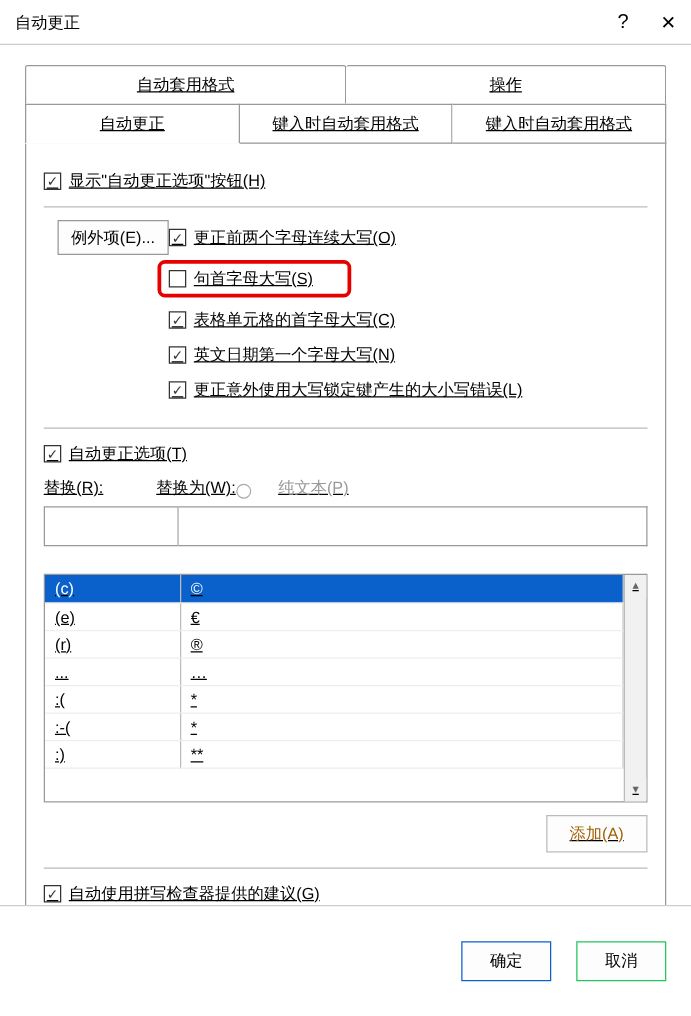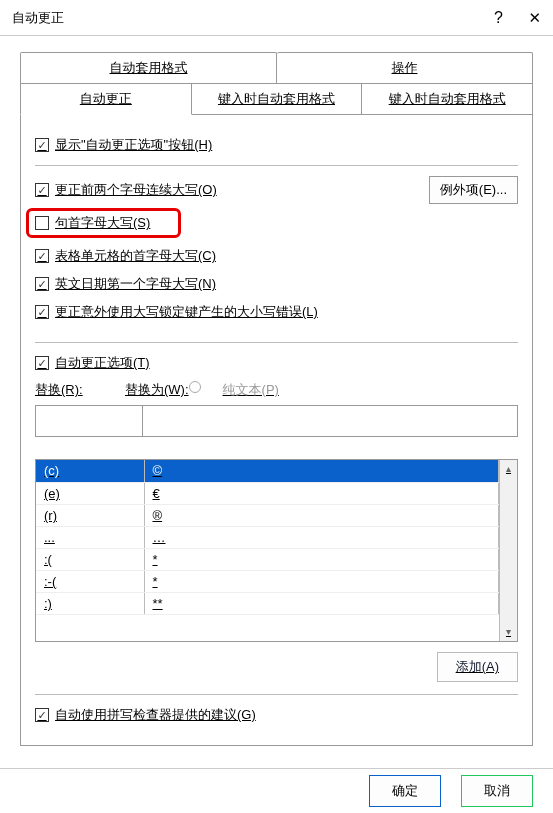--- a/index.html
+++ b/index.html
@@ -113,21 +113,21 @@
       font-size: 13px;
       cursor: default;
     }
     .divider { border: none; border-top: 1px solid #bbb; margin: 8px 0; }
     .replace-row {
       display: flex;
       align-items: center;
       font-size: 13px;
       margin-top: 6px;
     }
-    .radio-set { display: flex; align-items: flex-start; gap: 18px; color: #999; }
+    .radio-set { display: flex; align-items: flex-end; gap: 18px; color: #999; }
     .radio {
       width: 12px; height: 12px; border: 1px solid #aaa; border-radius: 50%;
       display: inline-block; margin-right: 4px; vertical-align: -2px;
     }
     .inputs-row { display: flex; margin-top: 6px; }
     .inputs-row input {
       height: 32px;
       border: 1px solid #999;
       font-size: 13px;
       padding: 0 6px;
@@ -167,27 +167,27 @@
     .scrollbar .arrow {
       height: 18px; text-align: center; font-size: 10px; line-height: 18px; color: #666;
       background: #f1f1f1;
     }
     .scrollbar .track { flex: 1; }
     .list-buttons {
       display: flex; justify-content: flex-end; gap: 16px;
       margin-top: 10px;
     }
     .list-buttons .btn {
-      border: 1px solid #bbb; background: #fdfdfd; color: #0f172a;
+      border: 1px solid #bbb; background: #fdfdfd; color: #a16207;
       padding: 5px 18px; font-size: 13px;
     }
     .footer {
       position: absolute;
       left: 0; right: 0; bottom: 0;
-      padding: 6px 20px;
+      padding: 28px 20px;
       display: flex;
       justify-content: flex-end;
       gap: 20px;
       border-top: 1px solid #ccc;
       background: #fff;
     }
     .footer .fbtn {
       padding: 6px 22px;
       border: 1px solid #22c55e;
       background: #fdfdfd;
@@ -220,20 +220,23 @@
   <div class="tab-body">
 
     <div class="cb-row">
       <span class="cb checked"></span>
       <span>显示"自动更正选项"按钮(H)</span>
     </div>
 
     <hr class="divider">
 
     <div style="display:flex; align-items:flex-start;">
+      <div style="width:100px; text-align:right; padding-top:2px;">
+        <button class="exceptions-btn">例外项(E)...</button>
+      </div>
       <div style="flex:1;">
         <div class="cb-row">
           <span class="cb checked"></span>
           <span>更正前两个字母连续大写(O)</span>
         </div>
         <div class="cb-row" style="height:34px;">
           <span class="highlight">
             <span class="cb unchecked"></span>
             <span>句首字母大写(S)</span>
           </span>
@@ -243,23 +246,20 @@
           <span>表格单元格的首字母大写(C)</span>
         </div>
         <div class="cb-row">
           <span class="cb checked"></span>
           <span>英文日期第一个字母大写(N)</span>
         </div>
         <div class="cb-row">
           <span class="cb checked"></span>
           <span>更正意外使用大写锁定键产生的大小写错误(L)</span>
         </div>
-      </div>
-      <div style="width:100px; text-align:right; padding-top:2px;">
-        <button class="exceptions-btn">例外项(E)...</button>
       </div>
     </div>
 
     <hr class="divider" style="margin-top:14px;">
 
     <div class="cb-row">
       <span class="cb checked"></span>
       <span>自动更正选项(T)</span>
     </div>
 

